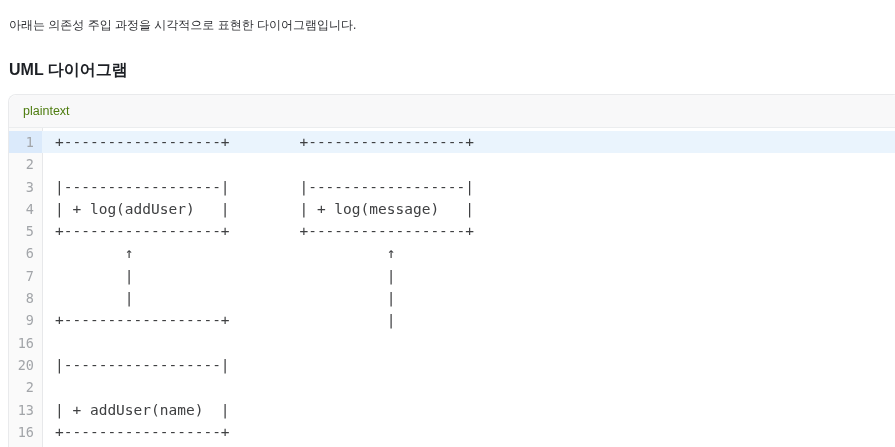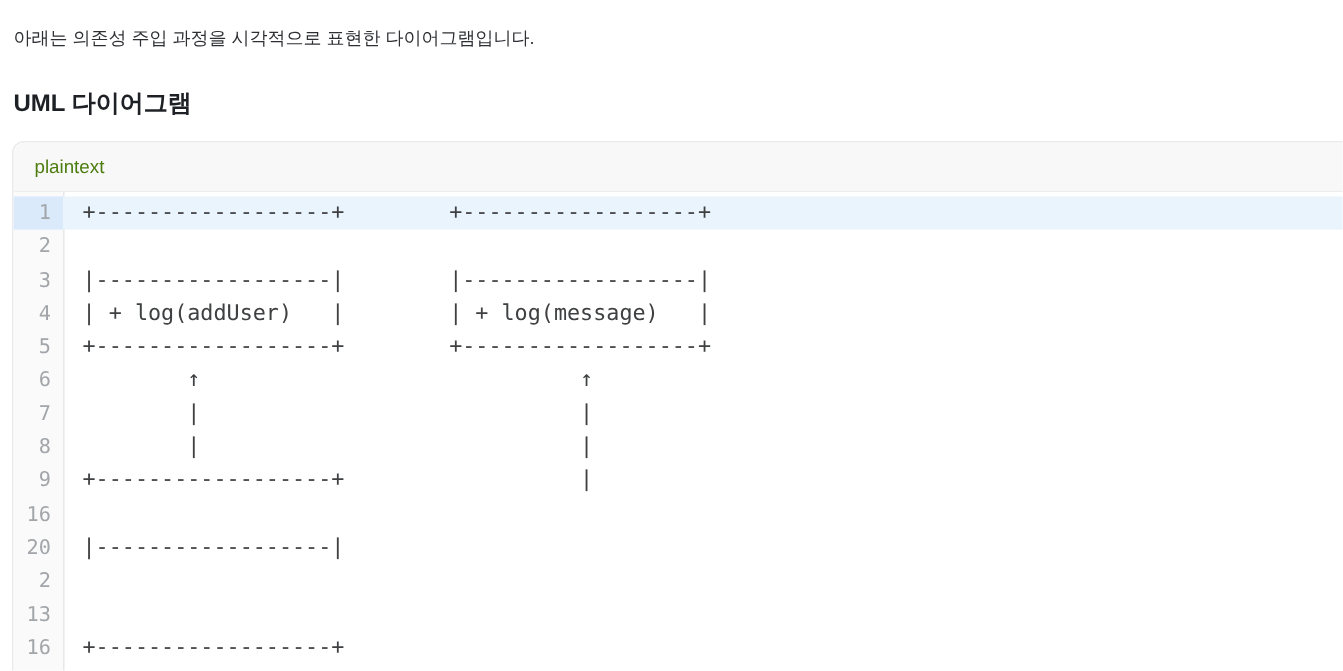--- a/index.html
+++ b/index.html
@@ -135,20 +135,21 @@
           </div>
           <div class="row">
             <span class="ln">20</span>
             <span class="code">|------------------|</span>
           </div>
           <div class="row">
             <span class="ln">2</span>
           </div>
           <div class="row">
             <span class="ln">13</span>
+            <span class="code">| + addUser(name)  |</span>
           </div>
           <div class="row">
             <span class="ln">16</span>
             <span class="code">+------------------+</span>
           </div>
         </div>
     </div>
   </div>
 </div>
 

